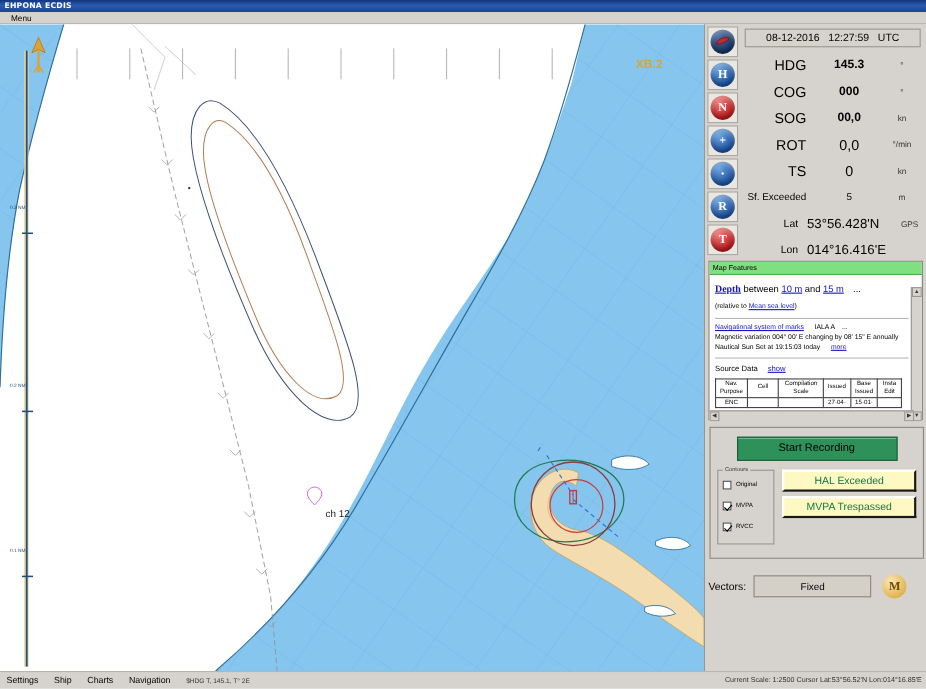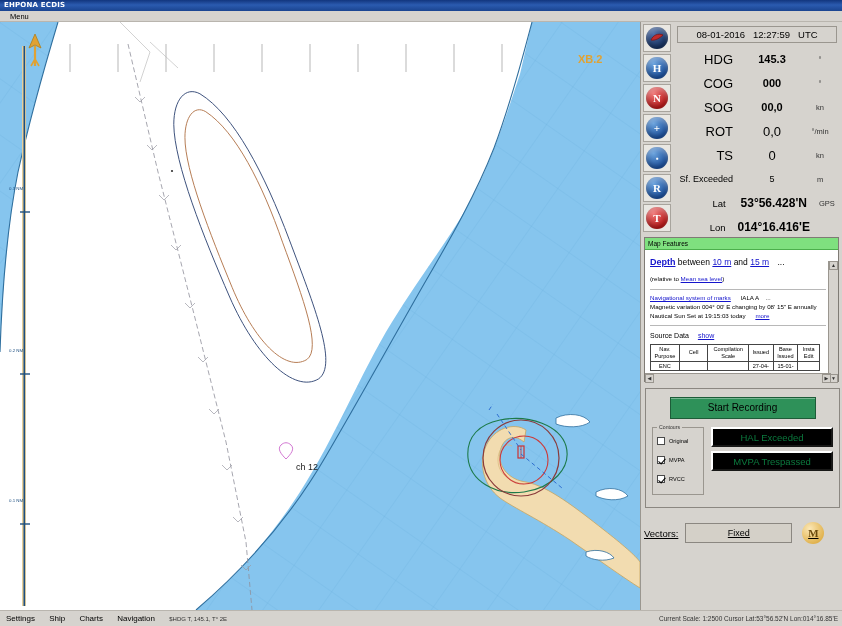--- a/index.html
+++ b/index.html
@@ -90,21 +90,21 @@
   }
   .dt-row{display:flex;align-items:center;height:24px;}
   .dt-label{width:66px;text-align:right;font-size:13px;color:#000;padding-right:8px;box-sizing:border-box;}
   .dt-value{width:62px;text-align:center;font-size:11px;font-weight:bold;color:#000;}
   .dt-unit{width:34px;text-align:center;font-size:7.5px;color:#333;}
   .dt-row.light .dt-value{font-weight:normal;font-size:13px;}
   .dt-row.small .dt-label{font-size:9px;}
   .dt-row.small .dt-value{font-size:9px;font-weight:normal;}
   .dt-row.small .dt-unit{font-size:7.5px;}
   .dt-row.pos .dt-label{font-size:9.5px;}
-  .dt-row.pos .dt-value{font-size:12px;font-weight:bold;width:92px;text-align:center;}
+  .dt-row.pos .dt-value{font-size:12px;font-weight:normal;width:92px;text-align:left;}
   .dt-row.pos .dt-unit{font-size:7.5px;width:30px;}
   .clockbar{
     margin:2px 0 4px 2px;width:160px;height:17px;
     border:1px solid #9a968f;background:#d6d3ce;
     display:flex;align-items:center;justify-content:center;gap:8px;
     font-size:9.5px;color:#000;box-sizing:border-box;
   }
 
   
   .mapfeat{
@@ -114,21 +114,21 @@
   .mf-title{
     height:11px;background:#7fe07f;font-size:6.5px;line-height:11px;
     padding-left:3px;color:#000;border-bottom:1px solid #4caf4c;
   }
   .mf-body{
     position:relative;height:133px;overflow:hidden;padding:4px 12px 0 5px;box-sizing:border-box;
     font-size:6.2px;color:#000;line-height:1.45;
   }
   .mf-body a{color:#1414cc;text-decoration:underline;}
   .mf-depth{font-size:8.5px;margin:2px 0 6px 0;}
-  .mf-depth b{font-size:9px;}
+  .mf-depth b{font-size:9px;font-family:Liberation Serif, serif;}
   .mf-rel{margin-bottom:5px;}
   .mf-hr{border-top:1px solid #b8b8b8;margin:4px 0;}
   .mf-srcd{margin:5px 0 3px 0;font-size:7px;}
   table.mf-table{border-collapse:collapse;width:170px;font-size:5.6px;}
   table.mf-table th,table.mf-table td{
     border:1px solid #444;padding:1px 2px;text-align:center;vertical-align:middle;
     line-height:1.2;font-weight:normal;
   }
   table.mf-table th{font-weight:normal;height:13px;}
   .mf-vscroll{
@@ -174,27 +174,27 @@
     width:8px;height:8px;border:1px solid #4a4a4a;background:#fff;margin-right:4px;
     display:inline-block;position:relative;box-sizing:border-box;cursor:pointer;
   }
   .cbox.checked:after{
     content:"";position:absolute;left:2px;top:0px;width:3px;height:6px;
     border:solid #000;border-width:0 1.3px 1.3px 0;transform:rotate(42deg);
   }
   .alertcol{flex:1;margin-left:7px;}
   .btn-alert{
     display:block;width:100%;height:20px;margin-bottom:4px;
-    background:#000000;border:2px outset #efefef;border-color:#fff #6d6a65 #6d6a65 #fff;
+    background:#fef9c3;border:2px outset #efefef;border-color:#fff #6d6a65 #6d6a65 #fff;
     color:#0b7a3e;font-size:9.5px;text-align:center;line-height:18px;cursor:pointer;
     box-sizing:border-box;
   }
   .vectorrow{
     position:absolute;left:3px;top:496px;width:195px;height:30px;
-    display:flex;align-items:center;text-decoration:underline;
+    display:flex;align-items:center;
   }
   .vectorrow .lbl{font-size:9.5px;color:#000;margin-right:7px;}
   .vectorbtn{
     width:105px;height:18px;background:#d4d0c8;border:1px solid #8b8781;
     font-size:9px;text-align:center;line-height:18px;color:#000;cursor:pointer;
   }
   .mbadge{
     margin-left:10px;width:22px;height:22px;border-radius:50%;
     background:radial-gradient(circle at 35% 30%,#fbe7b6,#e0b14c 75%);
     display:flex;align-items:center;justify-content:center;
@@ -378,21 +378,21 @@
       <div class="railbtn">
         <div class="disc blue">R</div>
       </div>
       <div class="railbtn">
         <div class="disc red">T</div>
       </div>
     </div>
 
     <div class="datablock">
       <div class="clockbar">
-        <span>08-01-2016</span>
+        <span>08-12-2016</span>
         <span>12:27:59</span>
         <span>UTC</span>
       </div>
 
       <div class="dt-row">
         <div class="dt-label">HDG</div>
         <div class="dt-value">145.3</div>
         <div class="dt-unit">°</div>
       </div>
       <div class="dt-row">

